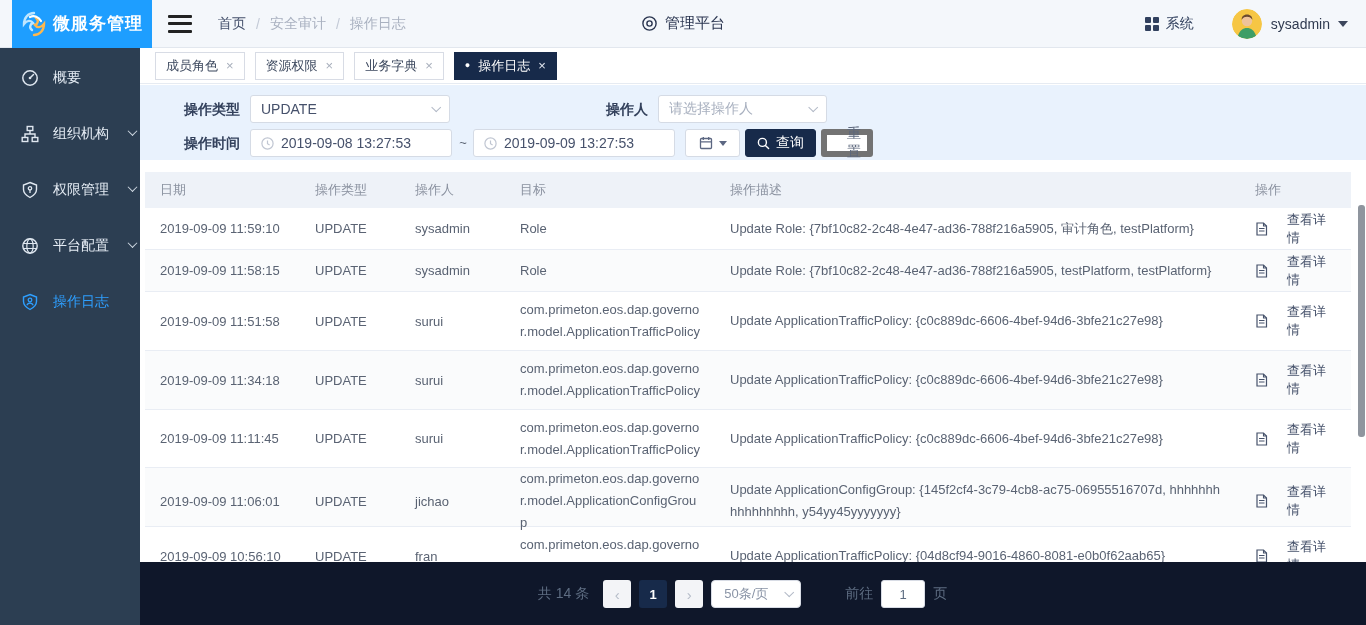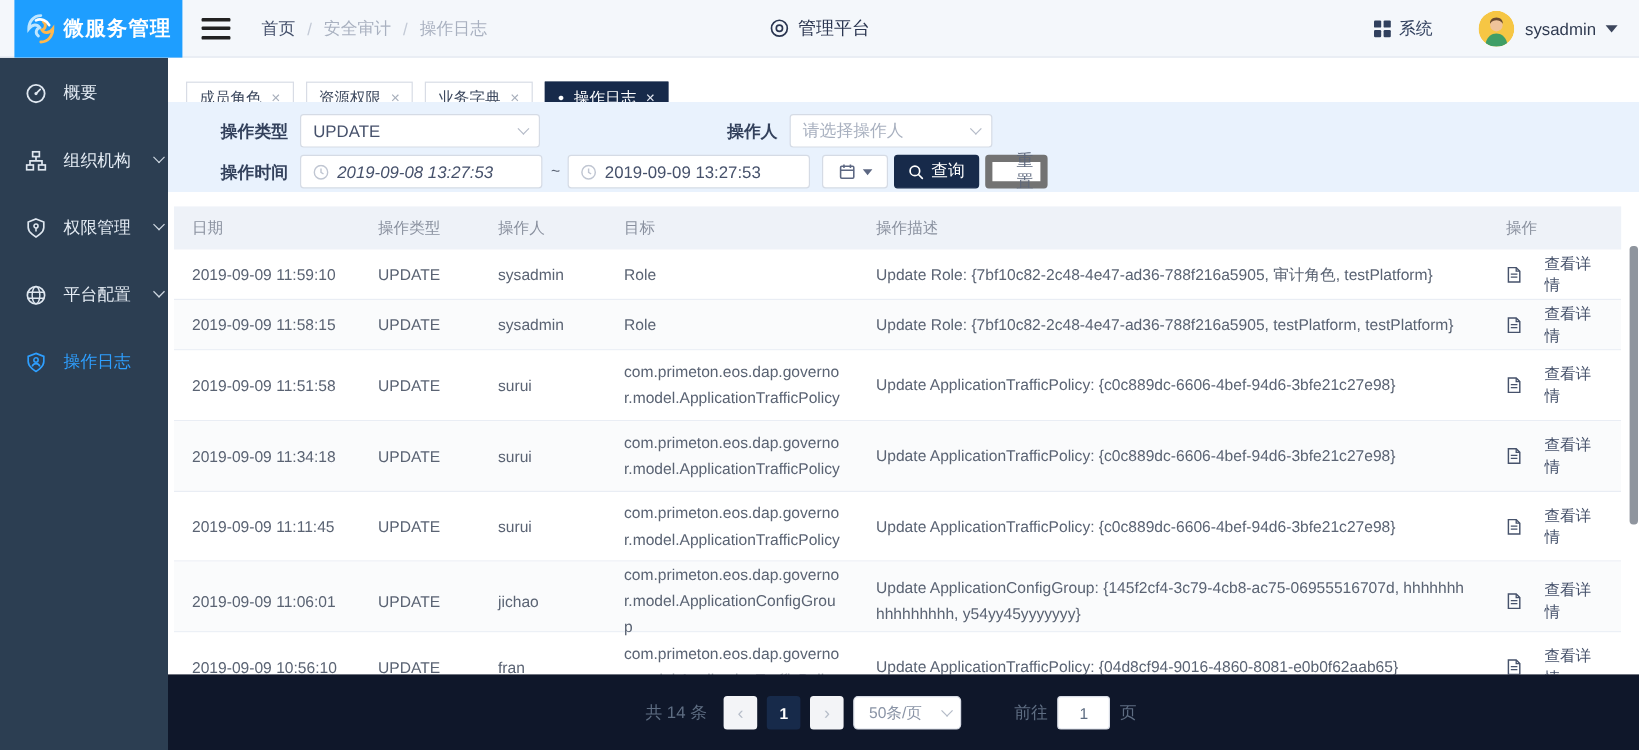--- a/index.html
+++ b/index.html
@@ -40,21 +40,21 @@
     color:#e6edf5; font-size:14px; cursor:pointer; }
   .side-item .s-icon{ width:18px; height:18px; color:#dfe7f0; flex:0 0 auto; }
   .side-item.active{ color:var(--active_blue); }
   .side-item.active .s-icon{ color:var(--active_blue); }
   .chev{ width:7px; height:7px; border-right:1.5px solid #cfd8e2; border-bottom:1.5px solid #cfd8e2;
     transform:rotate(45deg) translate(-1px,-1px); margin-left:6px; margin-top:-3px;}
 
   
   .main{ position:absolute; left:140px; top:48px; right:0; bottom:0; background:#fff; }
 
-  .tabbar{ position:absolute; top:16px; left:0; right:0; height:36px; background:#fff;
+  .tabbar{ position:absolute; top:0; left:0; right:0; height:36px; background:#fff;
     border-bottom:1px solid #e6ebf2; display:flex; align-items:center; padding-left:15px; gap:10px;}
   .tab{ height:28px; border:1px solid #d8dce5; background:#fff; display:flex; align-items:center;
     padding:0 10px; gap:8px; font-size:13px; color:#3c485e; cursor:pointer; }
   .tab .tab-close{ color:#a7aebb; font-size:13px; line-height:1; }
   .tab.active{ background:var(--accent_dark); border-color:var(--accent_dark); color:#fff; }
   .tab.active .tab-close{ color:#e5e9f2; }
   .tab-dot{ font-size:9px; line-height:1; }
 
   
   .filter{ position:absolute; top:37px; left:0; right:0; height:75px; background:var(--filter_bg); }
@@ -249,21 +249,21 @@
       <span class="caret-line"></span>
     </div>
 
     <div class="f-label" style="left:408px; top:10px;">操作人</div>
     <div class="f-box" style="left:518px; top:10px; width:169px;">
       <span class="placeholder">请选择操作人</span>
       <span class="caret-line"></span>
     </div>
 
     <div class="f-label" style="left:0; top:44px;">操作时间</div>
-    <div class="f-box" style="left:110px; top:44px; width:202px; gap:7px;font-style:italic;">
+    <div class="f-box" style="left:110px; top:44px; width:202px; gap:7px;">
       <span>
         <svg width="13" height="13" viewBox="0 0 13 13">
             <circle cx="6.5" cy="6.5" r="5.6" fill="none" stroke="#c0c6d2" stroke-width="1.2"></circle>
             <path d="M6.5 3.4 V6.7 L8.6 8" fill="none" stroke="#c0c6d2" stroke-width="1.2"></path>
           </svg>
       </span>
       <span>2019-09-08 13:27:53</span>
     </div>
     <div class="f-tilde">~</div>
     <div class="f-box" style="left:333px; top:44px; width:202px; gap:7px;">

